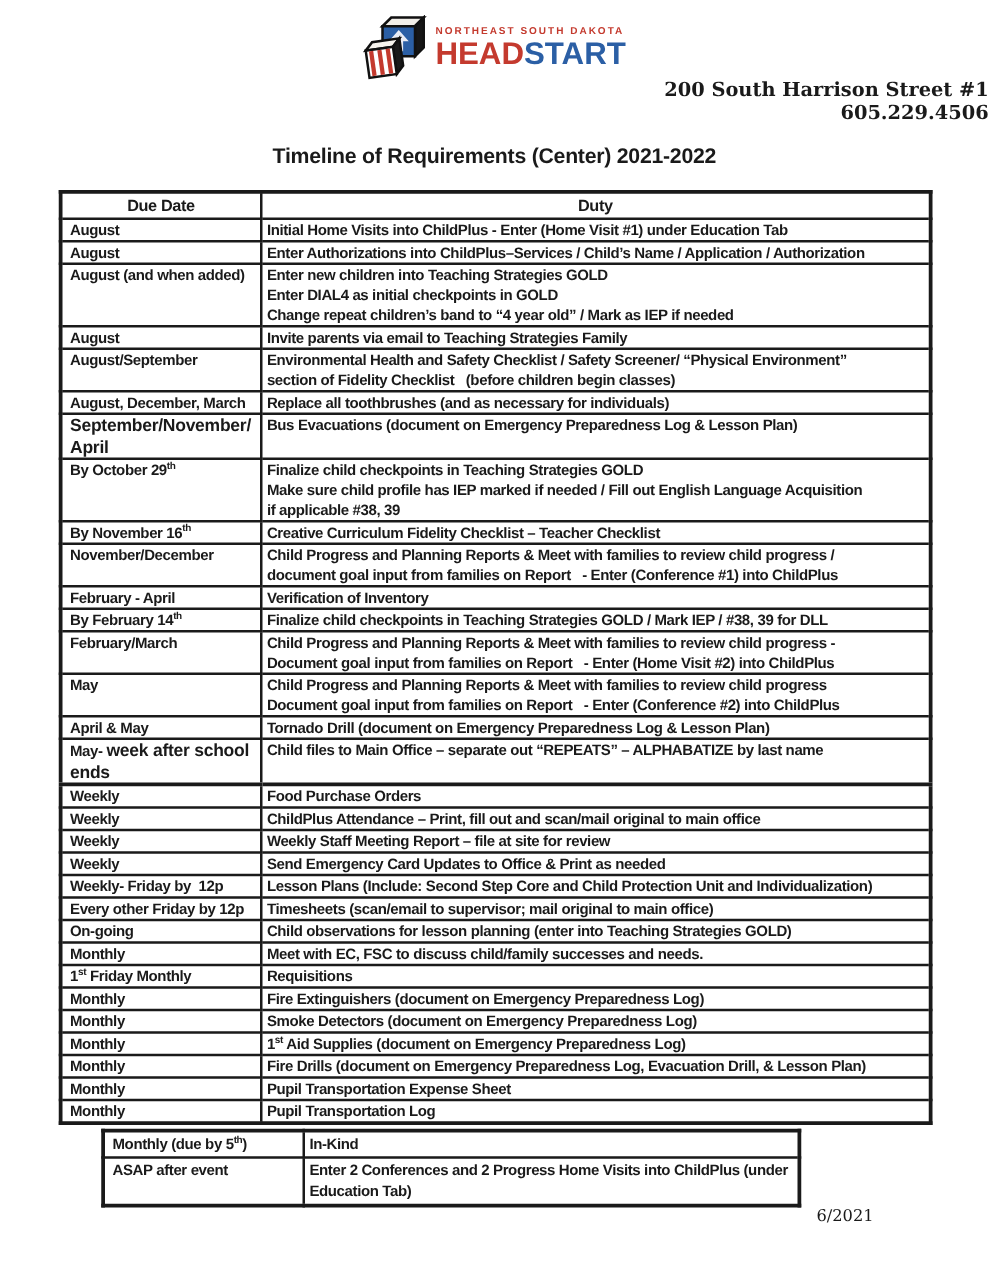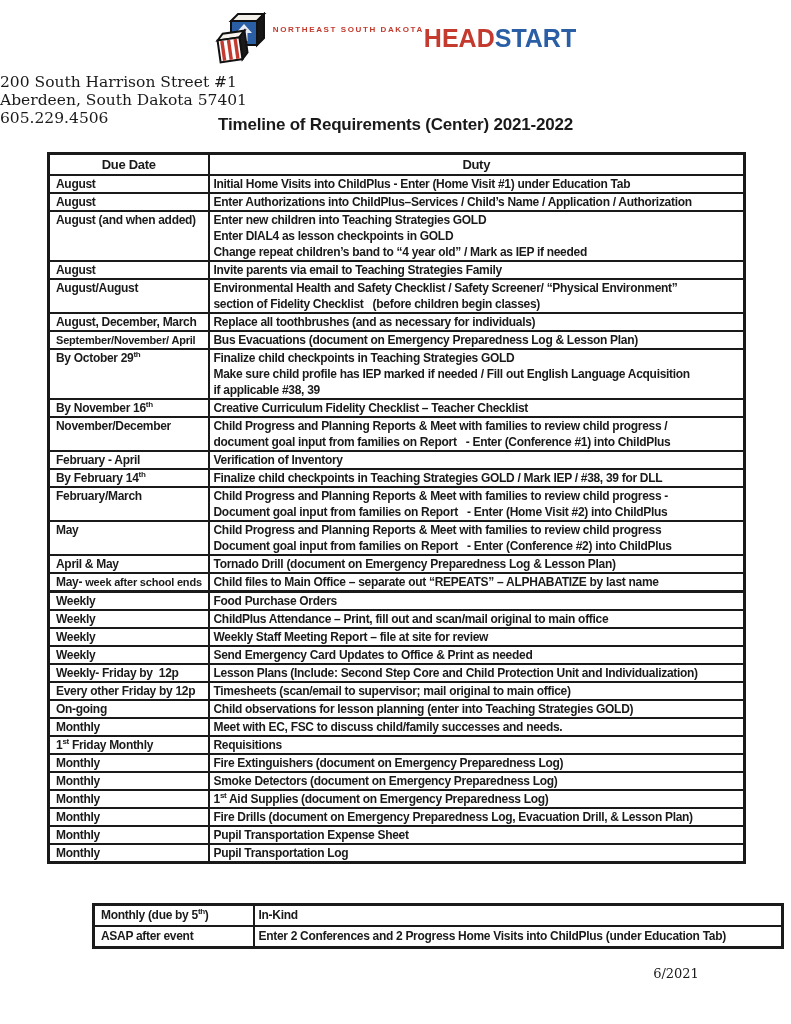--- a/index.html
+++ b/index.html
@@ -5,45 +5,45 @@
   html,body{margin:0;padding:0;}
   body{
     width:791px;height:1024px;background:#ffffff;position:relative;
     font-family:"Liberation Sans",sans-serif;color:#1a1a1a;overflow:hidden;
   }
   .page{position:absolute;inset:0;}
 
   
   .logo-row{position:absolute;top:12px;left:0;width:100%;display:flex;justify-content:center;align-items:center;gap:6px;}
   .logo-blocks{width:52px;height:52px;flex:0 0 auto;}
-  .logo-text{display:flex;flex-direction:row;line-height:1;}
+  .logo-text{display:flex;flex-direction:column;line-height:1;}
   .org-name{font-size:8px;font-weight:700;letter-spacing:1.6px;color:var(--brand-red);margin-bottom:2px;}
   .brand{font-size:25px;font-weight:700;letter-spacing:0px;}
   .brand .head{color:var(--brand-red);}
   .brand .start{color:var(--brand-blue);}
 
-  .address{position:absolute;top:63px;left:0;width:100%;text-align:left;
-    font-family:"DejaVu Serif","Liberation Serif",serif;font-weight:400;font-size:15.5px;line-height:18px;margin-top:10px;}
+  .address{position:absolute;top:63px;left:0;width:100%;text-align:right;
+    font-family:"DejaVu Serif","Liberation Serif",serif;font-weight:700;font-size:15.5px;line-height:18px;}
   .doc-title{position:absolute;top:115px;left:0;width:100%;text-align:center;
     font-size:17px;font-weight:700;letter-spacing:-0.2px;}
 
   
   table{border-collapse:collapse;table-layout:fixed;}
   .req-table{position:absolute;left:47px;top:152px;width:699px;border:3px solid #1a1a1a;}
-  .mini-table{position:absolute;left:92px;top:903px;width:692px;border:3px solid #1a1a1a;}
+  .mini-table{position:absolute;left:81px;top:903px;width:560px;border:3px solid #1a1a1a;}
   th,td{border:2px solid #1a1a1a;padding:0 4px;vertical-align:top;
     font-size:12px;font-weight:700;letter-spacing:-0.3px;line-height:16px;}
   th{text-align:center;font-size:13px;line-height:17px;padding:1px 4px;}
   col.c-due{width:160px;}
   .mini-table td{line-height:17px;padding:1px 4px;}
   tr.thick-top td{border-top:3px solid #1a1a1a;}
   .line{white-space:pre-wrap;}
   .due .line{padding-left:2px;}
   sup{font-size:8px;line-height:0;}
-  .sm{font-size:11px;letter-spacing:-0.2px;}
+  .sm{font-size:14px;letter-spacing:-0.2px;}
 
   .footer-date{position:absolute;left:636px;top:966px;width:80px;text-align:center;
     font-family:"DejaVu Serif","Liberation Serif",serif;font-weight:400;font-size:13px;}
 </style>
 </head>
 <body style="--brand-red: #c43a2e; --brand-blue: #2b5fa5;">
 
 <div class="page">
 
   <div class="logo-row">
@@ -66,21 +66,20 @@
       </g>
     </svg>
     <div class="logo-text">
       <span class="org-name">NORTHEAST SOUTH DAKOTA</span>
       <span class="brand"><span class="head">HEAD</span><span class="start">START</span></span>
     </div>
   </div>
 
   <div class="address">
     <div>200 South Harrison Street #1</div>
-    <div>Aberdeen, South Dakota 57401</div>
     <div>605.229.4506</div>
   </div>
 
   <div class="doc-title">Timeline of Requirements (Center) 2021-2022</div>
 
   <table class="req-table">
     <colgroup>
         <col class="c-due">
         <col>
       </colgroup>
@@ -106,35 +105,35 @@
           <td class="duty">
             <div class="line"><span>Enter Authorizations into ChildPlus–Services / Child’s Name / Application / Authorization</span></div>
           </td>
         </tr>
         <tr>
           <td class="due">
             <div class="line"><span>August (and when added)</span></div>
           </td>
           <td class="duty">
             <div class="line"><span>Enter new children into Teaching Strategies GOLD</span></div>
-            <div class="line"><span>Enter DIAL4 as lesson checkpoints in GOLD</span></div>
+            <div class="line"><span>Enter DIAL4 as initial checkpoints in GOLD</span></div>
             <div class="line"><span>Change repeat children’s band to “4 year old” / Mark as IEP if needed</span></div>
           </td>
         </tr>
         <tr>
           <td class="due">
             <div class="line"><span>August</span></div>
           </td>
           <td class="duty">
             <div class="line"><span>Invite parents via email to Teaching Strategies Family</span></div>
           </td>
         </tr>
         <tr>
           <td class="due">
-            <div class="line"><span>August/August</span></div>
+            <div class="line"><span>August/September</span></div>
           </td>
           <td class="duty">
             <div class="line"><span>Environmental Health and Safety Checklist / Safety Screener/ “Physical Environment”</span></div>
             <div class="line"><span>section of Fidelity Checklist   (before children begin classes)</span></div>
           </td>
         </tr>
         <tr>
           <td class="due">
             <div class="line"><span>August, December, March</span></div>
           </td>

